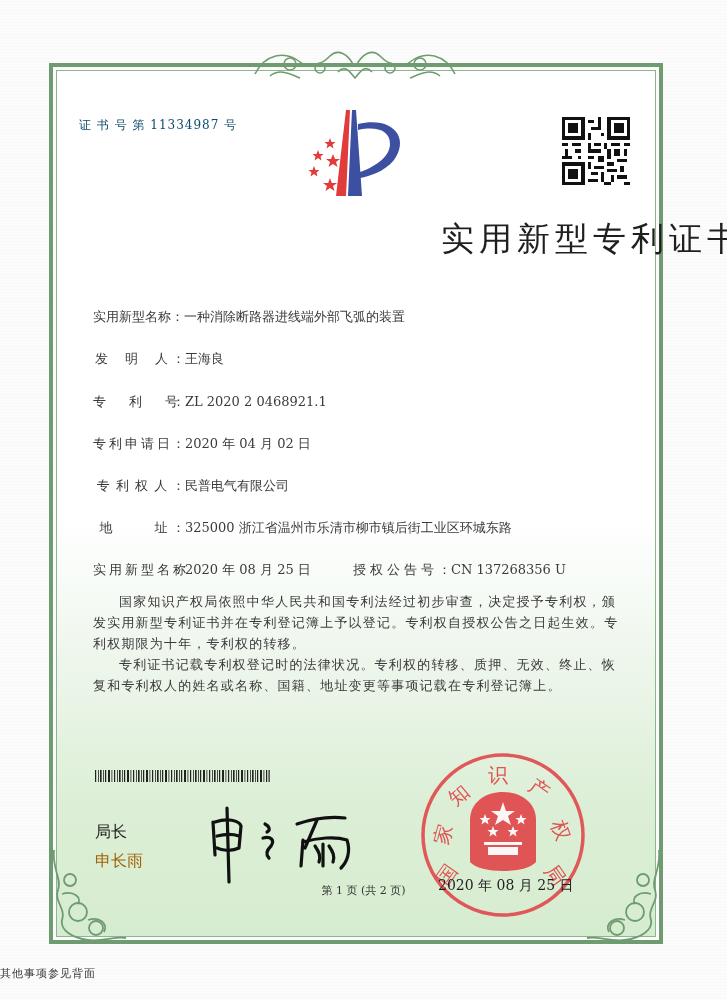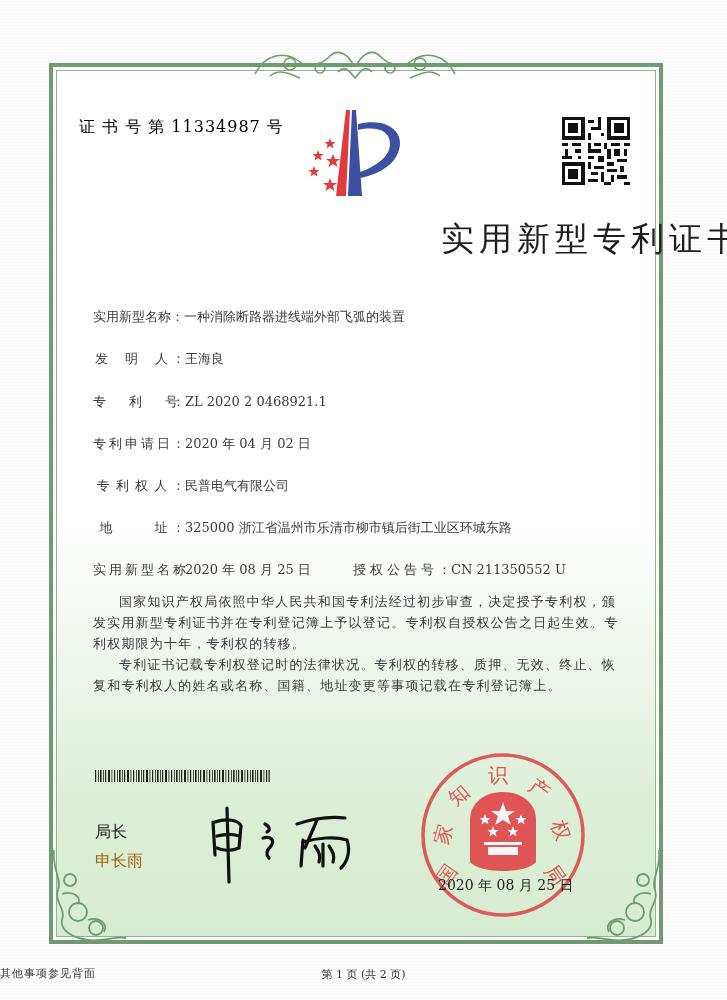--- a/index.html
+++ b/index.html
@@ -17,21 +17,21 @@
       position:absolute; left:49px; top:63px; width:614px; height:881px;
       border:4px solid #6e9c70; box-sizing:border-box;
     }
     .frame-inner {
       position:absolute; left:56px; top:70px; width:600px; height:867px;
       border:1px solid #8fb490; box-sizing:border-box;
       background:linear-gradient(180deg, #ffffff 0%, #ffffff 52%, #eef6ec 68%, #dcefd6 85%, #d6ecd0 100%);
     }
     .ornament { position:absolute; }
     .cert-no {
-      position:absolute; left:79px; top:117px; font-size:16px; letter-spacing:1px; color:#000000;
+      position:absolute; left:79px; top:117px; font-size:12px; letter-spacing:1px; color:#0c4a6e;
     }
     .logo { position:absolute; left:298px; top:108px; width:112px; height:90px; }
     .qr { position:absolute; left:562px; top:117px; width:68px; height:68px; }
     .title {
       position:absolute; left:0; width:727px; top:217px; text-align:right;
       font-family:"DejaVu Sans", sans-serif; font-size:33px; letter-spacing:5px; color:#1f1f1f;margin-left:18px;
     }
     .field {
       position:absolute; left:93px; font-size:13px; color:#3a3a3a; white-space:nowrap;text-align:center;
     }
@@ -48,21 +48,21 @@
     }
     .director-name {
       position:absolute; left:95px; top:851px; font-family:"DejaVu Sans", sans-serif; font-size:16px; color:#a16207;
     }
     .signature { position:absolute; left:205px; top:800px; width:160px; height:85px; }
     .seal { position:absolute; left:418px; top:750px; width:170px; height:170px; }
     .seal-date {
       position:absolute; left:438px; top:877px; font-size:14px; color:#1f1f1f;
     }
     .page-no {
-      position:absolute; left:0; width:727px; top:967px; text-align:center; font-size:11px; color:#333;
+      position:absolute; left:0; width:727px; top:883px; text-align:center; font-size:11px; color:#333;
     }
     .footer-note {
       position:absolute; left:0; width:727px; top:966px; font-size:11px; color:#333; letter-spacing:1px;
     }
   </style>
 </head>
 <body>
 
 <div class="page-bg"></div>
 
@@ -193,21 +193,21 @@
 <div class="field" style="top:477px">
   <span class="lbl" style="width:79px;letter-spacing:1px">专 利 权 人</span><span class="sep">：</span><span class="val">民普电气有限公司</span>
 </div>
 <div class="field" style="top:519px">
   <span class="lbl" style="width:79px;letter-spacing:-2px">地　　　　址</span><span class="sep">：</span><span class="val">325000 浙江省温州市乐清市柳市镇后街工业区环城东路</span>
 </div>
 <div class="field" style="top:561px">
   <span class="lbl" style="width:79px;letter-spacing:3px">实用新型名称</span><span class="sep">：</span><span class="val">2020 年 08 月 25 日</span>
 </div>
 <div class="field" style="top:561px;left:353px">
-  <span class="lbl" style="letter-spacing:4px">授权公告号</span><span class="sep">：</span><span class="val">CN 211350552 U</span>
+  <span class="lbl" style="letter-spacing:4px">授权公告号</span><span class="sep">：</span><span class="val">CN 137268356 U</span>
 </div>
 
 <div class="para" style="top:591px">国家知识产权局依照中华人民共和国专利法经过初步审查，决定授予专利权，颁发实用新型专利证书并在专利登记簿上予以登记。专利权自授权公告之日起生效。专利权期限为十年，专利权的转移。</div>
 <div class="para" style="top:654px">专利证书记载专利权登记时的法律状况。专利权的转移、质押、无效、终止、恢复和专利权人的姓名或名称、国籍、地址变更等事项记载在专利登记簿上。</div>
 
 <svg class="barcode" viewBox="0 0 175 12" preserveAspectRatio="none">
   <g fill="#222">
     <rect x="0" y="0" width="1.2" height="12"></rect>
       <rect x="3" y="0" width="0.8" height="12"></rect>
       <rect x="5" y="0" width="1.6" height="12"></rect>

